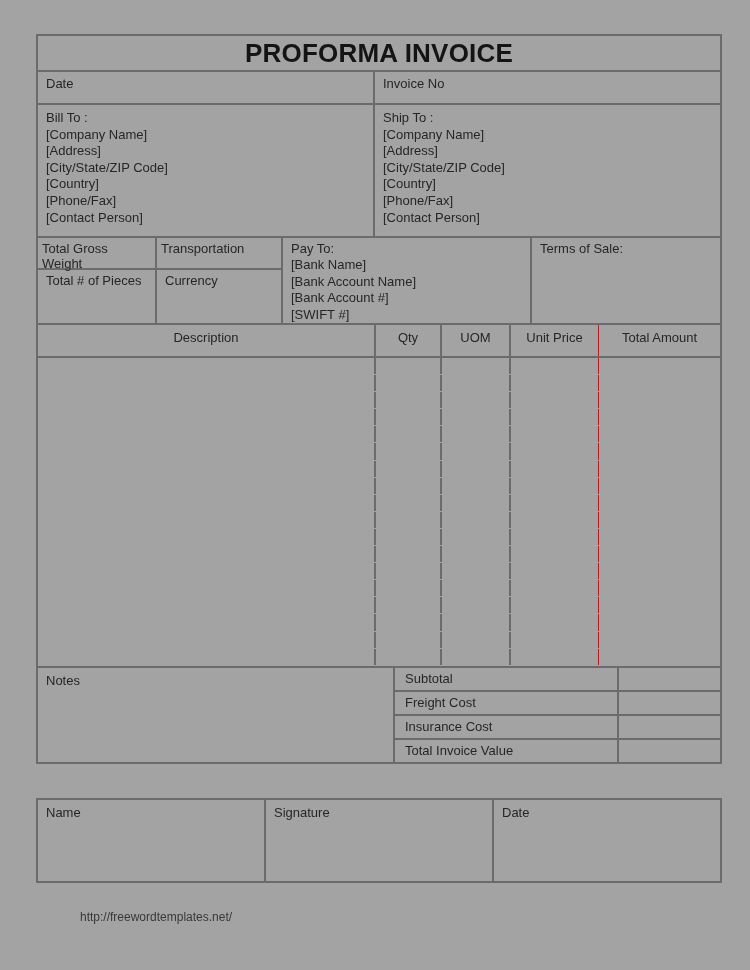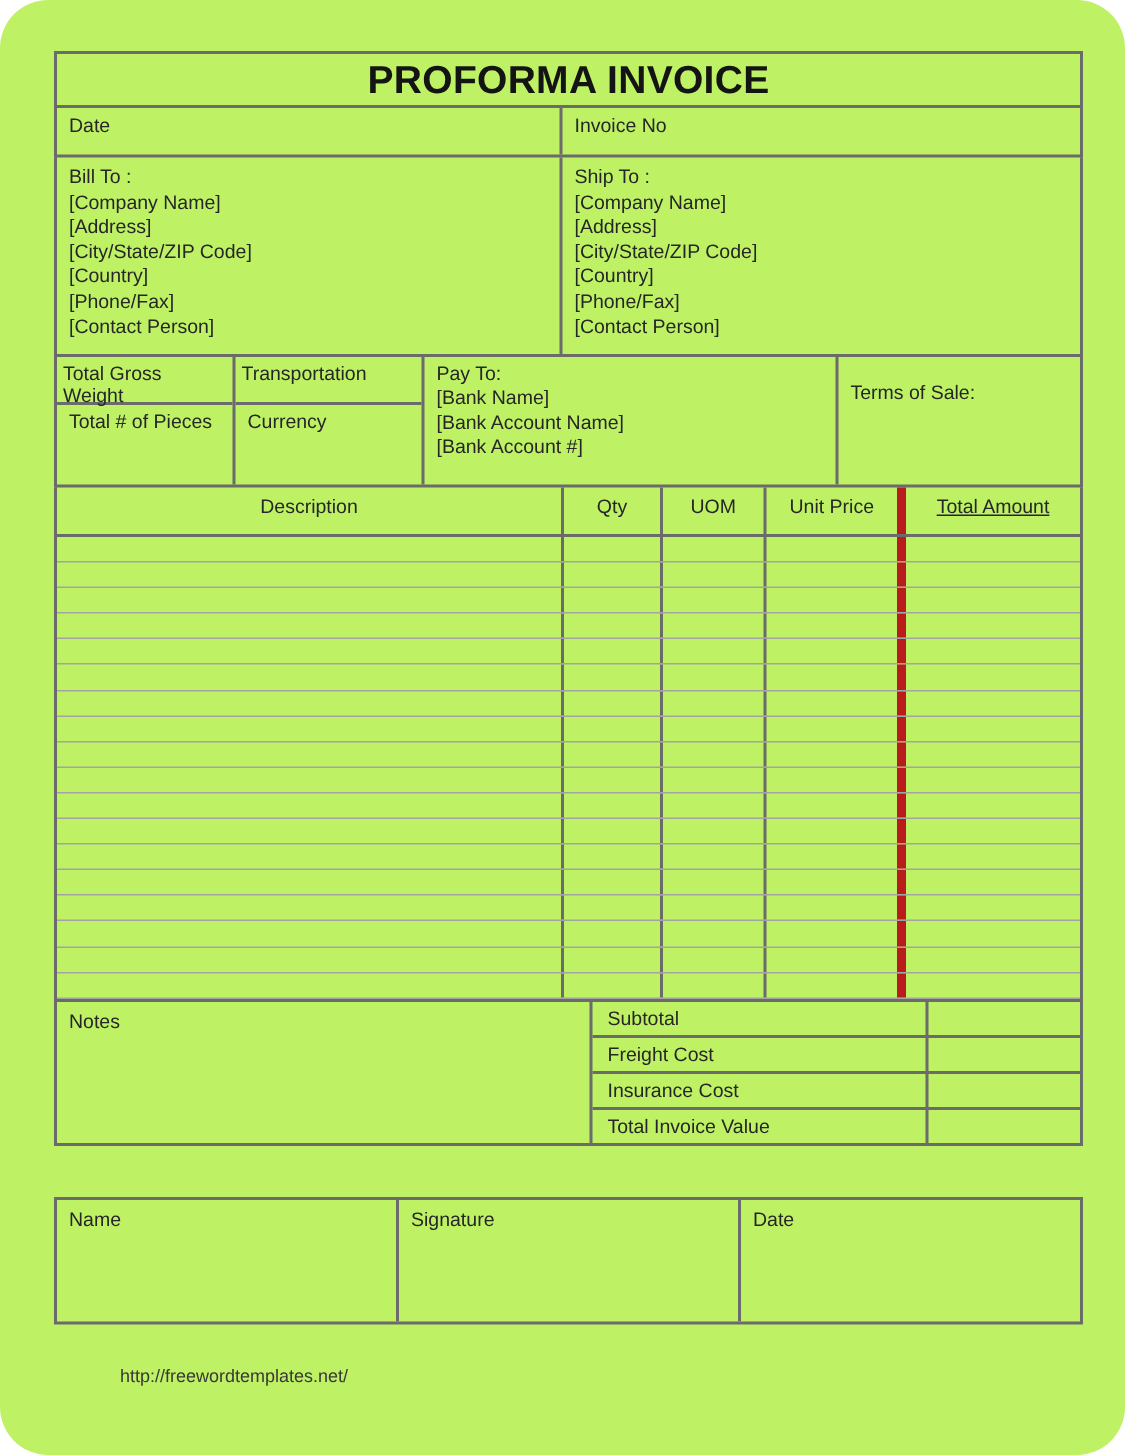--- a/index.html
+++ b/index.html
@@ -1,25 +1,24 @@
 <!DOCTYPE html>
 <html><head>
 <meta charset="utf-8">
 <style>
   * { box-sizing: border-box; margin: 0; padding: 0; }
   html, body { background: #ffffff; }
   .page {
     position: relative;
     width: 750px;
     height: 970px;
-    background: #bef264;
+    background: #a3a3a3;
     font-family: "Liberation Sans", sans-serif;
     color: #262626;
     overflow: hidden;
-    border-radius: 32px;
   }
   .form { position: absolute; left: 36px; top: 34px; width: 686px; }
 
   .title-box {
     height: 38px;
     border: 2px solid #6b6b6b;
     display: flex; align-items: center; justify-content: center;
     font-size: 26px; font-weight: bold; color: #141414; letter-spacing: 0.2px;
   }
 
@@ -34,29 +33,29 @@
   .party div { line-height: 16.6px; }
   .row-parties .cell-left, .row-parties .cell-right { padding: 5px 8px; }
 
   .row-shipinfo { height: 87px; font-size: 13px; }
   .colA { width: 117px; display: flex; flex-direction: column; }
   .colB { width: 126px; border-left: 2px solid #6b6b6b; display: flex; flex-direction: column; }
   .sub-top { height: 32px; border-bottom: 2px solid #6b6b6b; padding: 3px 4px 0 4px; line-height: 15px; }
   .sub-bot { flex: 1; padding: 3px 4px 0 8px; }
   .colC { width: 249px; border-left: 2px solid #6b6b6b; padding: 3px 8px; }
   .colC div { line-height: 16.4px; }
-  .colD { flex: 1; border-left: 2px solid #6b6b6b; padding: 16px 8px; margin-left: 27px; }
+  .colD { flex: 1; border-left: 2px solid #6b6b6b; padding: 3px 8px; }
 
   .items-header { height: 33px; font-size: 13px; }
   .hc { display: flex; justify-content: center; padding-top: 5px; }
   .c-desc  { width: 336px; }
   .c-qty   { width: 66px;  border-left: 2px solid #6b6b6b; }
   .c-uom   { width: 69px;  border-left: 2px solid #6b6b6b; }
   .c-price { width: 89px;  border-left: 2px solid #6b6b6b; }
-  .c-amt   { flex: 1;      border-left: 6px solid #b91c1c; text-decoration: underline; }
+  .c-amt   { flex: 1;      border-left: 1px solid #b91c1c; }
 
   .items-body { border-left: 2px solid #6b6b6b; border-right: 2px solid #6b6b6b; }
   .item-row { display: flex; height: 17.1px; border-bottom: 1px solid #a3a3a3; }
   .item-row > div { height: 100%; }
 
   .row-totals { height: 98px; border-top: 2px solid #6b6b6b; font-size: 13px; }
   .notes-cell { width: 357px; border-right: 2px solid #6b6b6b; padding: 5px 8px; }
   .totals-right { flex: 1; display: flex; flex-direction: column; }
   .t-row { flex: 1; display: flex; border-bottom: 2px solid #6b6b6b; gap: 23px; }
   .t-row:last-child { border-bottom: none; }
@@ -124,20 +123,21 @@
         </div>
         <div class="sub-bot">
           <span>Currency</span>
         </div>
       </div>
       <div class="colC">
         <div>Pay To:</div>
         <div>[Bank Name]</div>
         <div>[Bank Account Name]</div>
         <div>[Bank Account #]</div>
+        <div>[SWIFT #]</div>
       </div>
       <div class="colD">
         <span>Terms of Sale:</span>
       </div>
     </div>
 
     <div class="sec items-header">
       <div class="hc c-desc">Description</div>
       <div class="hc c-qty">Qty</div>
       <div class="hc c-uom">UOM</div>

